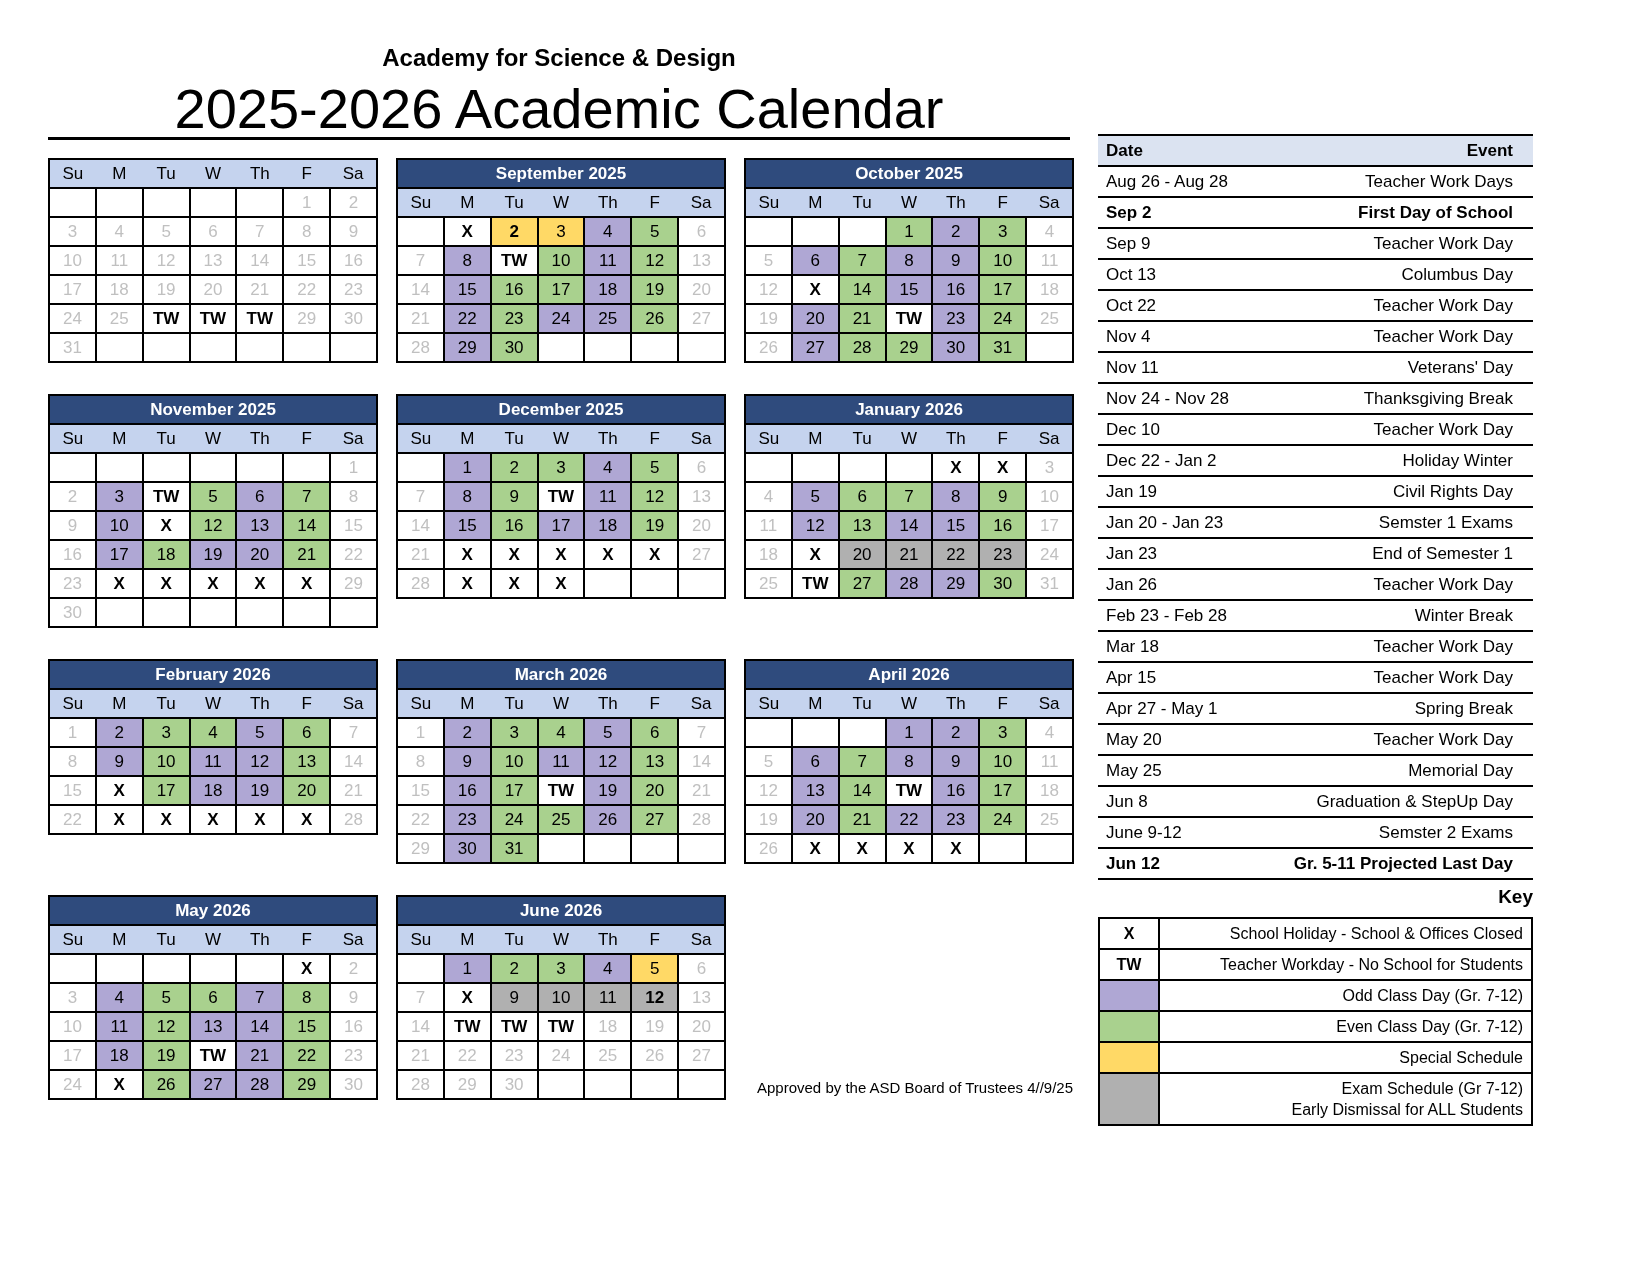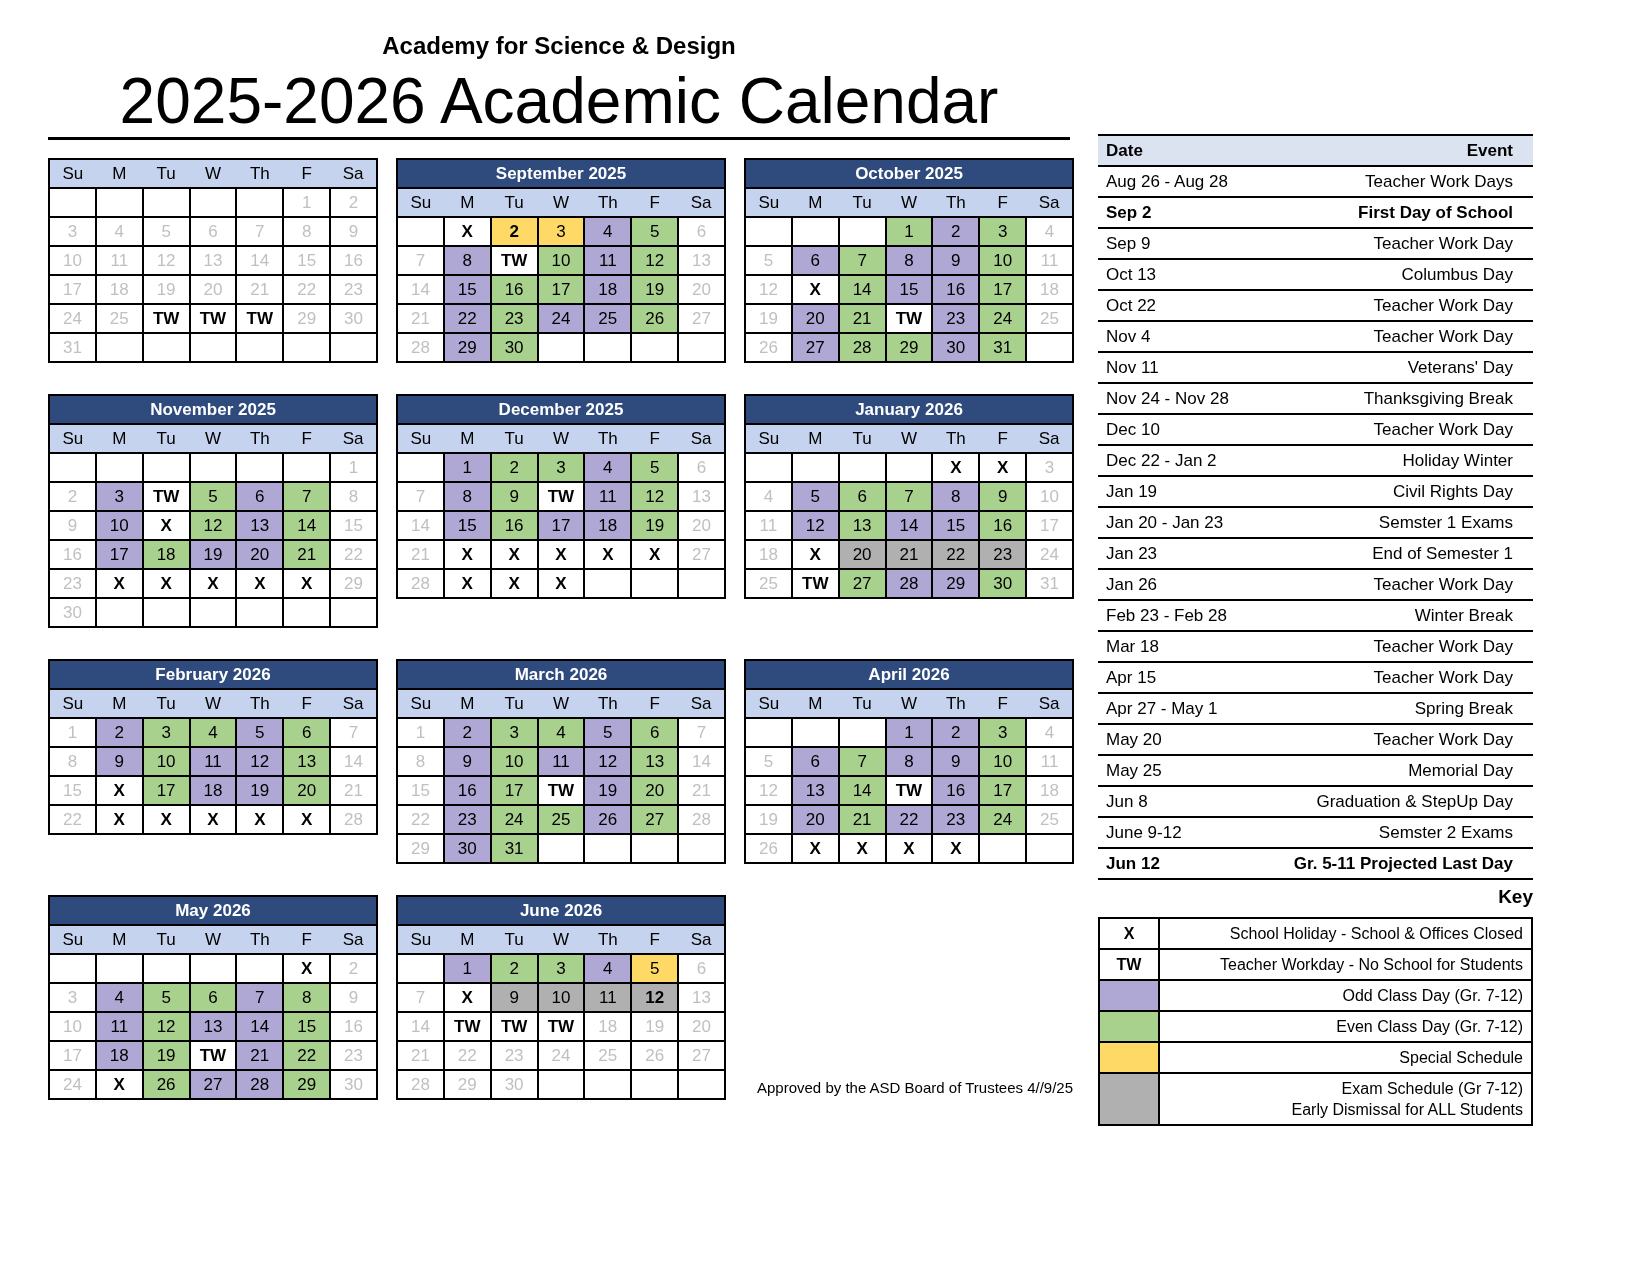--- a/index.html
+++ b/index.html
@@ -3,23 +3,23 @@
 <meta charset="utf-8">
 <style>
   html,body { margin:0; padding:0; background:#fff; }
   .page {
     position:relative; width:1650px; height:1275px; background:#fff;
     font-family:"Liberation Sans","DejaVu Sans",sans-serif; color:#000;
     overflow:hidden;
   }
 
   
-  .header-block { position:absolute; left:48px; top:32px; width:1022px; text-align:center; }
+  .header-block { position:absolute; left:48px; top:44px; width:1022px; text-align:center; }
   .school-name { font-size:24px; font-weight:bold; margin:0 0 4px 0; }
-  .calendar-title { font-size:64px; font-weight:normal; margin:0; }
+  .calendar-title { font-size:56px; font-weight:normal; margin:0; }
   .header-rule { position:absolute; left:48px; top:137px; width:1022px; height:3px; background:#000; }
 
   
   .months-grid {
     position:absolute; left:48px; top:158px;
     display:grid; grid-template-columns:repeat(3,330px);
     column-gap:18px; row-gap:31px; align-items:start;
   }
   table.month { border-collapse:collapse; width:330px; table-layout:fixed; border:2px solid #000; }
   table.month td { padding:0; text-align:center; height:27px; font-size:17px; line-height:27px; }

